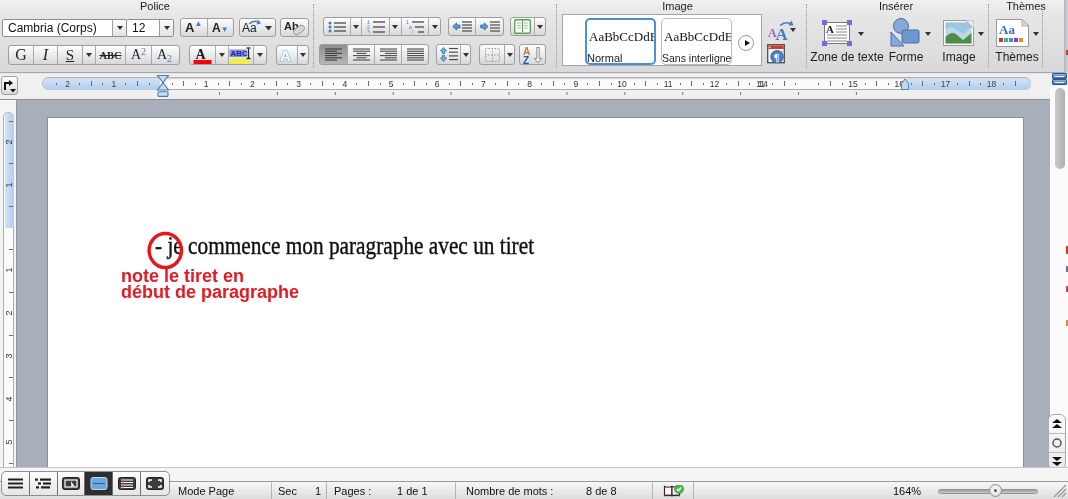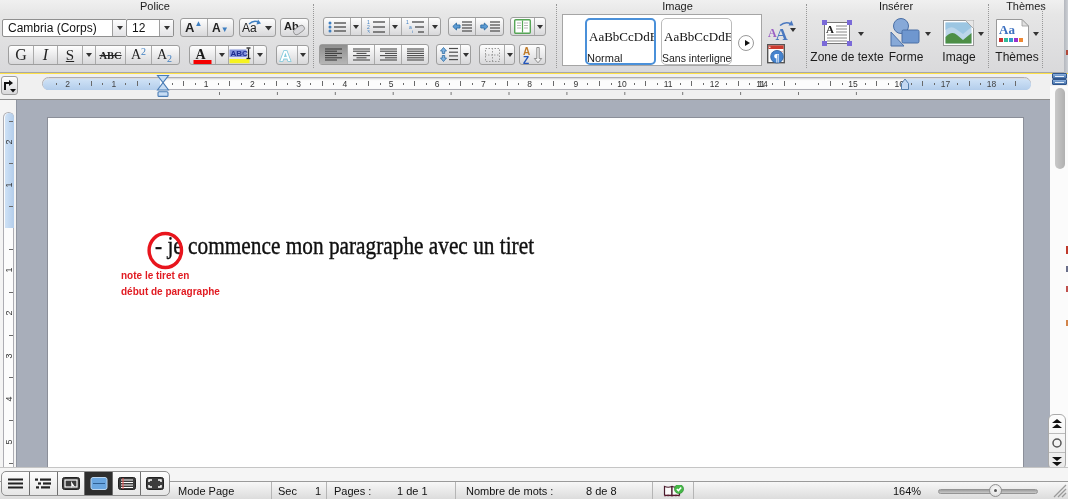--- a/index.html
+++ b/index.html
@@ -1,16 +1,16 @@
 <!DOCTYPE html>
 <html><head>
 <meta charset="utf-8">
 <style>
 html,body{margin:0;padding:0}
-#app{position:relative;width:1068px;height:499px;overflow:hidden;background:#fde047;
+#app{position:relative;width:1068px;height:499px;overflow:hidden;background:#e5e5e5;
   font-family:"Liberation Sans",sans-serif;}
 #app *{box-sizing:border-box}
 .abs{position:absolute}
 
 .ribbon{position:absolute;left:0;top:0;width:1068px;height:73px;
   background:linear-gradient(#f0f0f0,#e6e6e6 20%,#d9d9db);border-bottom:1px solid #a8a8a8}
 .glabel{position:absolute;top:0;height:13px;font-size:11px;color:#1c1c1c;text-align:center;line-height:13px}
 .gsep{position:absolute;top:4px;height:64px;width:0;border-left:1px dotted #989898}
 .btn{position:absolute;background:linear-gradient(#fefefe,#ededee 45%,#d8d8da);
   border:1px solid #9e9e9e;border-radius:3px}
@@ -47,21 +47,21 @@
 .statusbar{position:absolute;left:0;top:481px;width:1068px;height:18px;
   background:linear-gradient(#f7f7f7,#dcdcdc);border-top:1px solid #9a9a9a;font-size:11px;color:#111}
 .ssep{position:absolute;top:0;height:18px;width:0;border-left:1px solid #b5b5b5}
 .stxt{position:absolute;top:3px;white-space:nowrap}
 .viewgroup{position:absolute;left:1px;top:471px;width:169px;height:25px;background:linear-gradient(#fdfdfd,#e6e6e6);
   border:1px solid #8f8f8f;border-radius:5px;display:flex;overflow:hidden}
 .viewgroup>div{width:28px;border-right:1px solid #6f6f6f;display:flex;align-items:center;justify-content:center}
 .viewgroup>div:last-child{border-right:none}
 
 .docline{position:absolute;font-family:"Liberation Serif",serif;font-size:25px;line-height:25px;color:#101010;white-space:nowrap;transform:scaleX(0.852);transform-origin:0 0;-webkit-text-stroke:0.4px #101010}
-.rednote{position:absolute;color:#e11b22;font-size:10px;font-weight:bold;line-height:16px;white-space:nowrap}
+.rednote{position:absolute;color:#e11b22;font-size:18px;font-weight:bold;line-height:16px;white-space:nowrap}
 </style>
 </head>
 <body>
 <div id="app">
 
 <div class="ribbon">
   <div class="glabel" style="left:20px;width:270px">Police</div>
   <div class="glabel" style="left:575px;width:205px">Image</div>
   <div class="glabel" style="left:815px;width:162px">Insérer</div>
   <div class="glabel" style="left:990px;width:72px">Thèmes</div>

